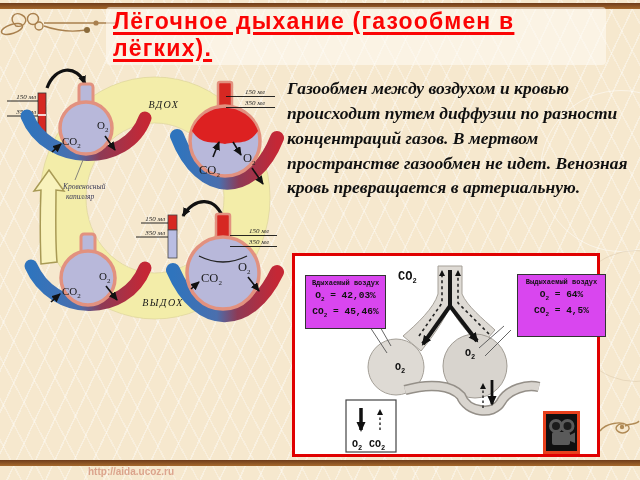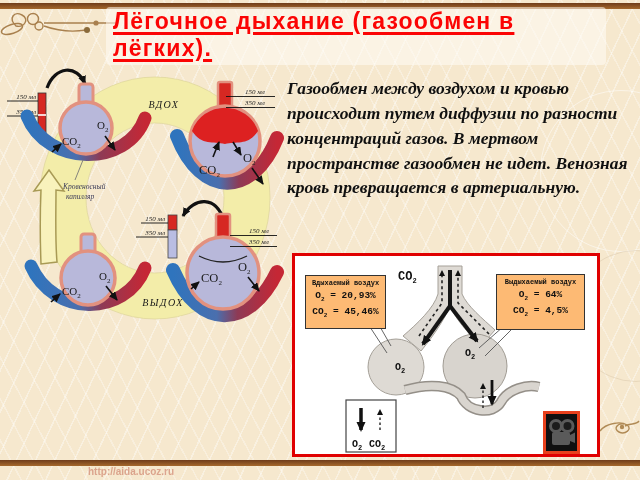--- a/index.html
+++ b/index.html
@@ -13,21 +13,21 @@
   .abs{position:absolute;}
   .rule{left:0;width:640px;height:6px;background:linear-gradient(#6f3c1a,#a5682c);}
   .title-bg{left:106px;top:7px;width:500px;height:58px;background:rgba(255,252,246,.55);border-radius:4px;}
   .title{left:113px;top:8px;width:500px;color:#fb0404;font-weight:bold;font-size:23px;
     letter-spacing:1.2px;line-height:1.16;text-decoration:underline;
     text-decoration-thickness:2.5px;text-underline-offset:3px;}
   .body-text{left:287px;top:76px;width:350px;font-family:"Liberation Serif",serif;
     font-weight:bold;font-style:italic;font-size:17.5px;line-height:1.42;color:#101010;}
   .figure{left:292px;top:253px;width:308px;height:204px;background:#fff;
     border:3px solid #e00000;box-sizing:border-box;}
-  .callout{position:absolute;background:#fdba74;border:1.5px solid #333;box-sizing:border-box;
+  .callout{position:absolute;background:#d946ef;border:1.5px solid #333;box-sizing:border-box;
     font-family:"Liberation Mono",monospace;font-weight:bold;color:#111;text-align:center;
     padding-top:3px;}
   .callout .ct{font-size:7px;white-space:nowrap;}
   .callout .cv{font-size:9.5px;margin-top:3px;white-space:nowrap;}
   .callout sub{font-size:6px;}
   .camera{position:absolute;left:248px;top:155px;width:37px;height:43px;background:#101010;
     border:3px solid #e8401c;box-sizing:border-box;}
   .watermark{left:88px;top:466px;font-size:10px;font-weight:bold;color:rgba(210,140,118,.75);text-align:center;}
   svg text{font-family:"Liberation Serif",serif;fill:#1a1a1a;}
   text.gas{font-size:11px;}
@@ -225,25 +225,25 @@
         <rect x="51" y="144" width="50" height="52" fill="#fff" stroke="#444" stroke-width="1.2"></rect>
         <line x1="66" y1="152" x2="66" y2="174" stroke="#111" stroke-width="3.5" marker-end="url(#fb)"></line>
         <line x1="85" y1="174" x2="85" y2="154" stroke="#222" stroke-width="1.4" stroke-dasharray="2.5 2.5" marker-end="url(#fs)"></line>
         <text class="figgas" x="57" y="191"><tspan>O</tspan><tspan class="fsub" dy="3">2</tspan></text>
         <text class="figgas" x="74" y="188" dy="3"><tspan>CO</tspan><tspan class="fsub" dy="3">2</tspan></text>
       </g>
     </svg>
 
     <div class="callout" style="left:10px;top:19px;width:81px;height:54px;">
       <div class="ct">Вдыхаемый воздух</div>
-      <div class="cv"><span>O</span><sub>2</sub><span> = 20,93%</span></div>
+      <div class="cv"><span>O</span><sub>2</sub><span> = 42,03%</span></div>
       <div class="cv"><span>CO</span><sub>2</sub><span> = 45,46%</span></div>
     </div>
 
-    <div class="callout" style="left:201px;top:18px;width:89px;height:56px;font-family:Liberation Mono, monospace;">
+    <div class="callout" style="left:222px;top:18px;width:89px;height:63px;font-family:Liberation Mono, monospace;">
       <div class="ct">Выдыхаемый воздух</div>
       <div class="cv"><span>O</span><sub>2</sub><span> = 64%</span></div>
       <div class="cv"><span>CO</span><sub>2</sub><span> = 4,5%</span></div>
     </div>
 
     <div class="camera">
       <svg width="31" height="37" viewBox="0 0 31 37">
         <circle cx="10" cy="12" r="5.5" fill="#1c1c1c" stroke="#5a5a5a" stroke-width="3"></circle>
         <circle cx="21.5" cy="12" r="5.5" fill="#1c1c1c" stroke="#5a5a5a" stroke-width="3"></circle>
         <rect x="6" y="18" width="18" height="13" rx="2" fill="#5a5a5a"></rect>

